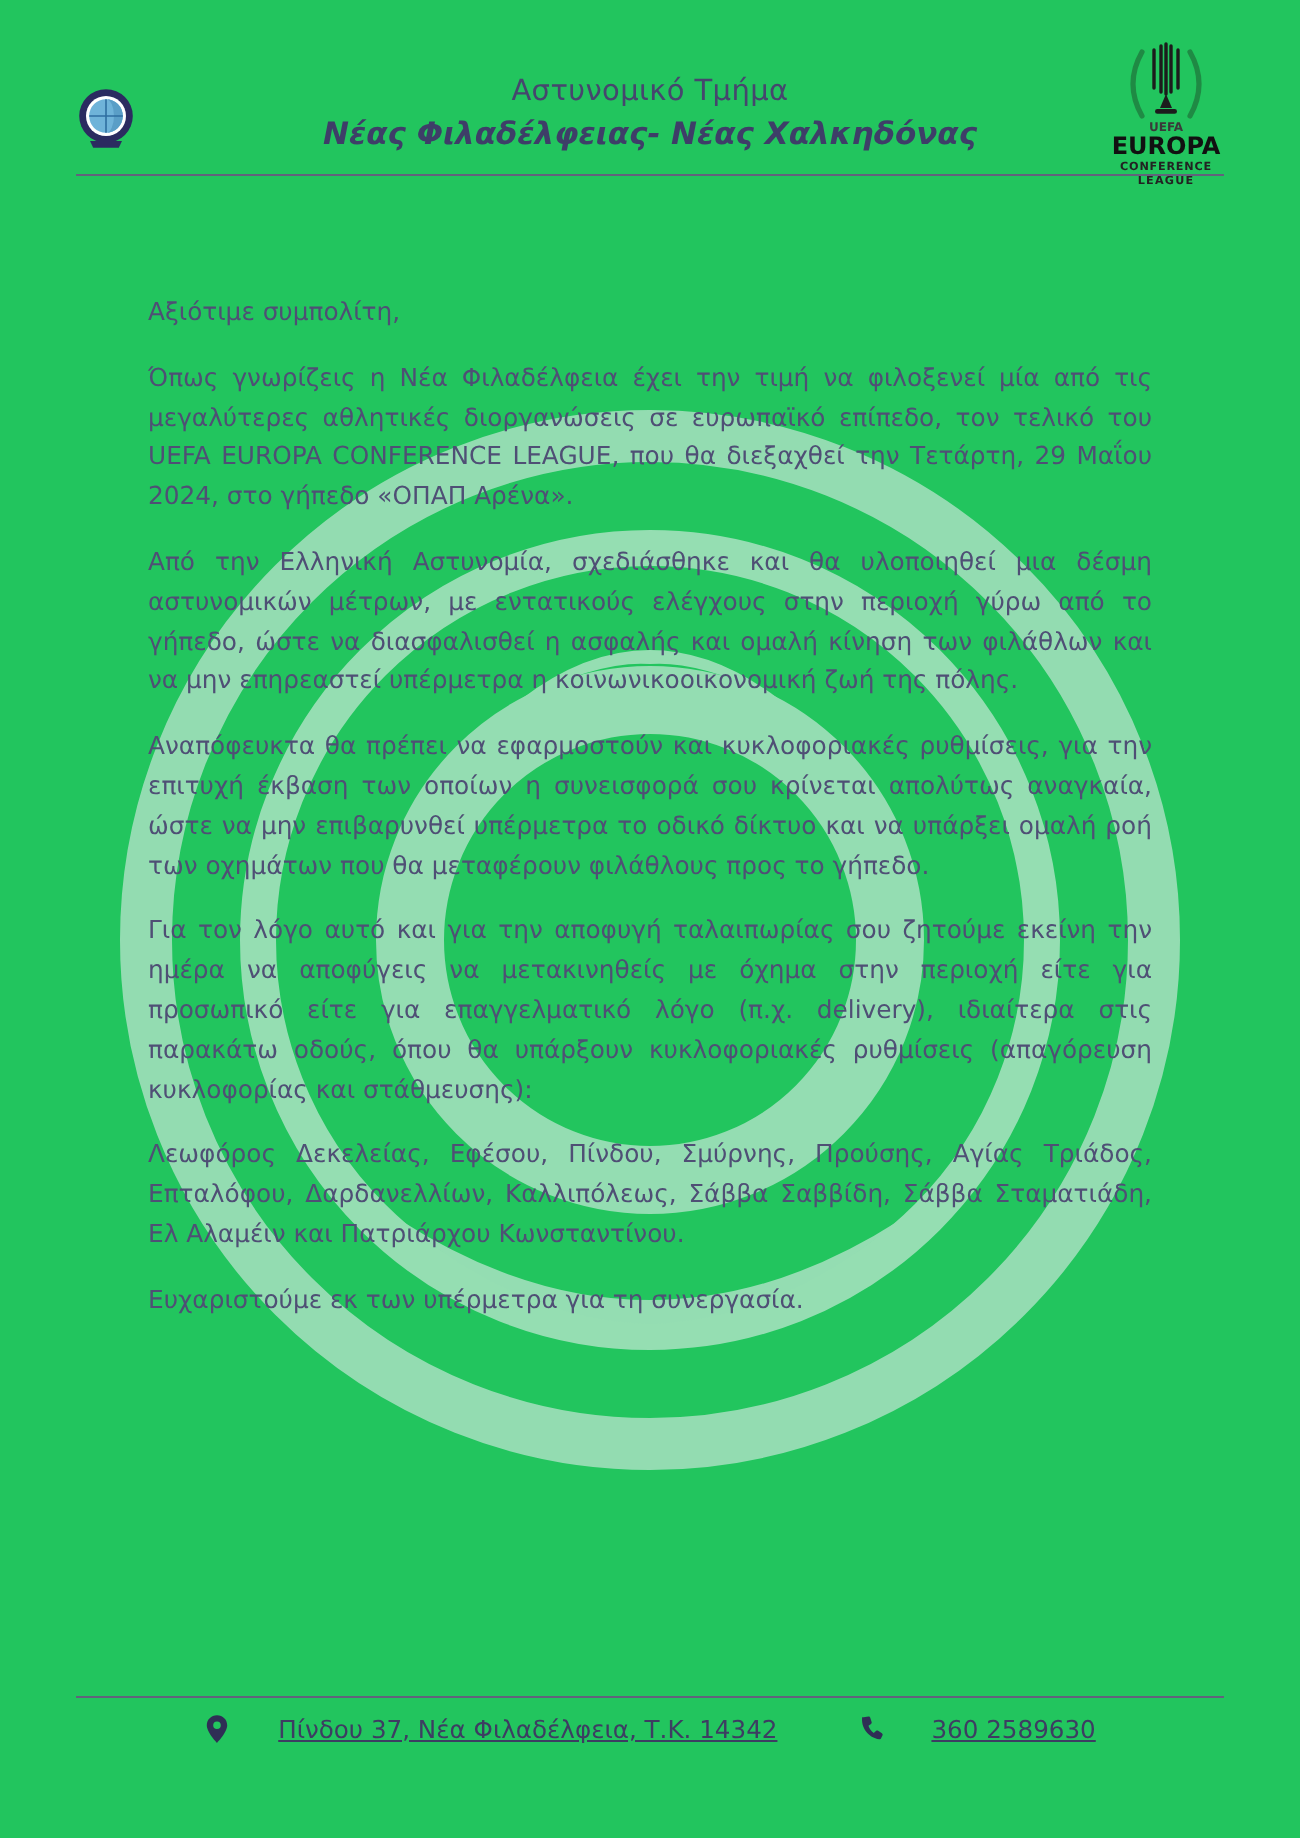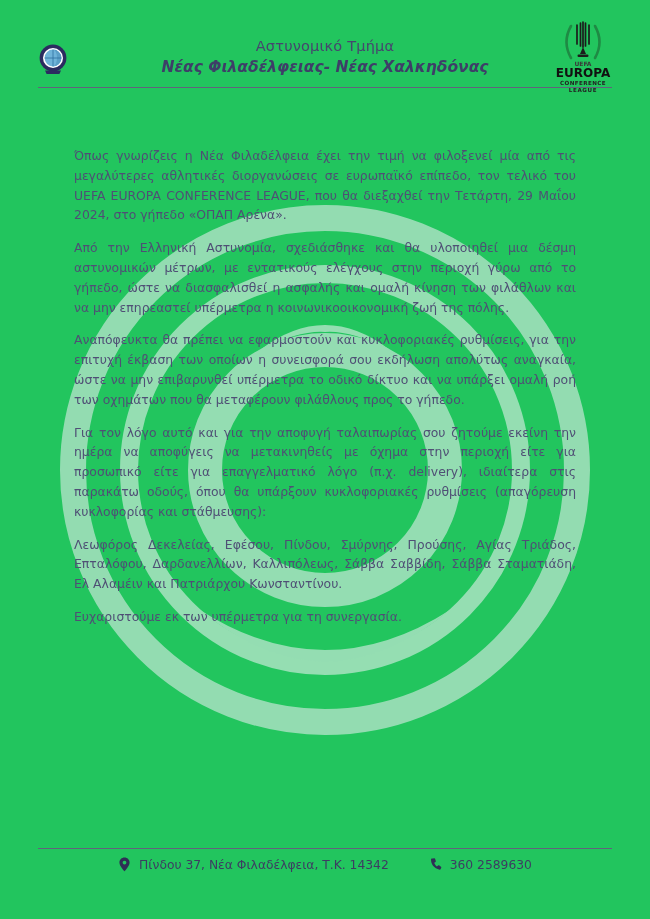--- a/index.html
+++ b/index.html
@@ -41,21 +41,21 @@
   }
   .salutation{margin:0 0 13px 0;text-align:left;}
   .para{margin:0 0 13px 0;}
   .para:last-child{margin-bottom:0;}
   
   .footer{
     position:absolute;top:857px;left:38px;right:38px;z-index:2;
     display:flex;justify-content:center;align-items:center;gap:14px;
     color:#3d3d62;font-size:12.3px;
   }
-  .footer-group{display:flex;align-items:center;gap:8px;}
+  .footer-group{display:flex;align-items:center;gap:24px;text-decoration:underline;}
   .footer-group + .footer-group{margin-left:26px;}
   .ficon{width:13px;height:15px;flex:0 0 auto;}
 </style>
 </head>
 <body>
 
 <div class="page">
 
   <svg class="watermark" viewBox="0 0 550 560">
     <circle cx="275" cy="280" r="252" fill="none" stroke="#f0f0f6" stroke-width="26"></circle>
@@ -101,24 +101,25 @@
       <text x="39" y="47.5" text-anchor="middle" font-size="6" font-weight="bold" fill="#3a3a3a" font-family="'DejaVu Sans',sans-serif">UEFA</text>
       <text x="39" y="59" text-anchor="middle" font-size="12" font-weight="bold" fill="#111" font-family="'DejaVu Sans',sans-serif">EUROPA</text>
       <text x="39" y="67" text-anchor="middle" font-size="5.6" font-weight="bold" fill="#222" letter-spacing="0.4" font-family="'DejaVu Sans',sans-serif">CONFERENCE</text>
       <text x="39" y="74" text-anchor="middle" font-size="5.6" font-weight="bold" fill="#222" letter-spacing="0.6" font-family="'DejaVu Sans',sans-serif">LEAGUE</text>
     </svg>
   </div>
 
   <div class="rule rule-top"></div>
 
   <div class="letter">
+    <p class="salutation">Αξιότιμε συμπολίτη,</p>
     <div>
         <p class="para">Όπως γνωρίζεις η Νέα Φιλαδέλφεια έχει την τιμή να φιλοξενεί μία από τις μεγαλύτερες αθλητικές διοργανώσεις σε ευρωπαϊκό επίπεδο, τον τελικό του UEFA EUROPA CONFERENCE LEAGUE, που θα διεξαχθεί την Τετάρτη, 29 Μαΐου 2024, στο γήπεδο «ΟΠΑΠ Αρένα».</p>
         <p class="para">Από την Ελληνική Αστυνομία, σχεδιάσθηκε και θα υλοποιηθεί μια δέσμη αστυνομικών μέτρων, με εντατικούς ελέγχους στην περιοχή γύρω από το γήπεδο, ώστε να διασφαλισθεί η ασφαλής και ομαλή κίνηση των φιλάθλων και να μην επηρεαστεί υπέρμετρα η κοινωνικοοικονομική ζωή της πόλης.</p>
-        <p class="para">Αναπόφευκτα θα πρέπει να εφαρμοστούν και κυκλοφοριακές ρυθμίσεις, για την επιτυχή έκβαση των οποίων η συνεισφορά σου εκδήλωση απολύτως αναγκαία, ώστε να μην επιβαρυνθεί υπέρμετρα το οδικό δίκτυο και να υπάρξει ομαλή ροή των οχημάτων που θα μεταφέρουν φιλάθλους προς το γήπεδο.</p>
+        <p class="para">Αναπόφευκτα θα πρέπει να εφαρμοστούν και κυκλοφοριακές ρυθμίσεις, για την επιτυχή έκβαση των οποίων η συνεισφορά σου κρίνεται απολύτως αναγκαία, ώστε να μην επιβαρυνθεί υπέρμετρα το οδικό δίκτυο και να υπάρξει ομαλή ροή των οχημάτων που θα μεταφέρουν φιλάθλους προς το γήπεδο.</p>
         <p class="para">Για τον λόγο αυτό και για την αποφυγή ταλαιπωρίας σου ζητούμε εκείνη την ημέρα να αποφύγεις να μετακινηθείς με όχημα στην περιοχή είτε για προσωπικό είτε για επαγγελματικό λόγο (π.χ. delivery), ιδιαίτερα στις παρακάτω οδούς, όπου θα υπάρξουν κυκλοφοριακές ρυθμίσεις (απαγόρευση κυκλοφορίας και στάθμευσης):</p>
         <p class="para">Λεωφόρος Δεκελείας, Εφέσου, Πίνδου, Σμύρνης, Προύσης, Αγίας Τριάδος, Επταλόφου, Δαρδανελλίων, Καλλιπόλεως, Σάββα Σαββίδη, Σάββα Σταματιάδη, Ελ Αλαμέιν και Πατριάρχου Κωνσταντίνου.</p>
         <p class="para">Ευχαριστούμε εκ των υπέρμετρα για τη συνεργασία.</p>
       </div>
   </div>
 
   <div class="rule rule-bottom"></div>
 
   <div class="footer">
     <div class="footer-group">

